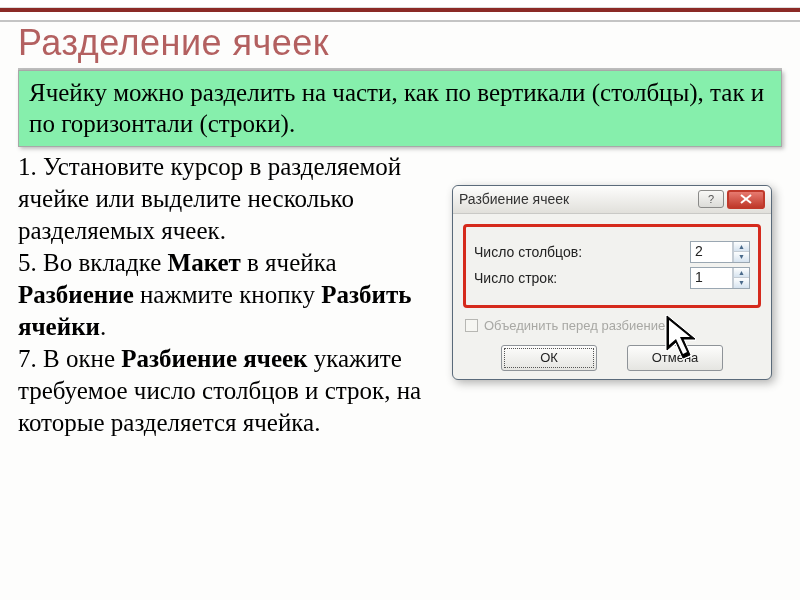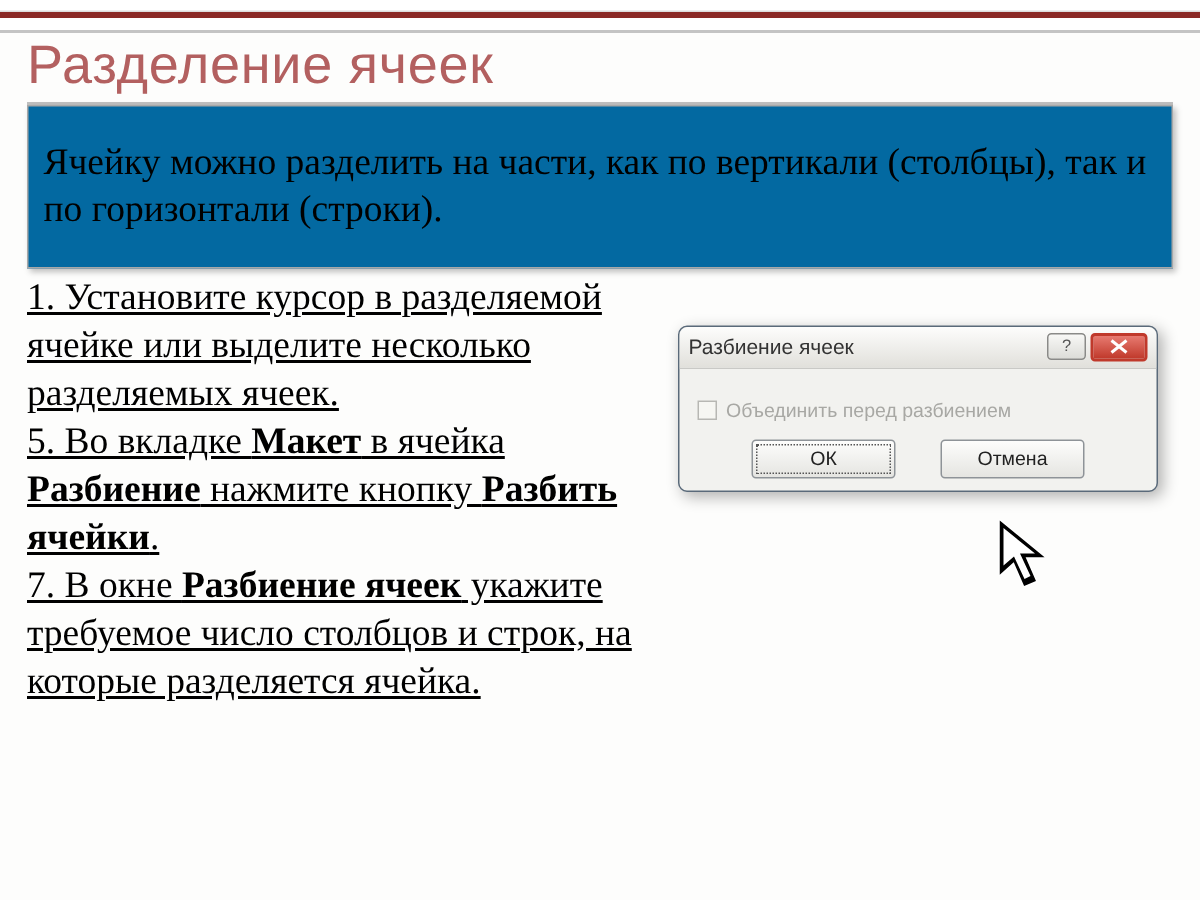--- a/index.html
+++ b/index.html
@@ -17,29 +17,29 @@
   .slide-title {
     font-size: 36px;
     color: #b36060;
     font-family: Arial, sans-serif;
     padding: 0 0 4px 18px;
     letter-spacing: 0.5px;
   }
   .underline { height: 2px; background: #bfbfbf; margin: 0 18px 0 18px; }
   .highlight-box {
     margin: 0 18px;
-    background: #0369a1;
+    background: #86efac;
     border: 1px solid #a8a8a8;
     box-shadow: 2px 2px 4px rgba(0,0,0,0.25);
-    padding: 22px 10px;
+    padding: 6px 10px;
     font-size: 25px;
     line-height: 1.25;
   }
   .content-row { display: flex; margin: 4px 18px 0 18px; gap: 16px; }
-  .text-col { flex: 1; font-size: 25px; line-height: 1.28; text-decoration: underline; }
+  .text-col { flex: 1; font-size: 25px; line-height: 1.28; }
   .text-col p { margin: 0; }
   .dialog-col { flex: 0 0 330px; padding-top: 34px; }
 
   
   .dialog {
     width: 320px;
     border: 1px solid #5a6a7a;
     border-radius: 6px;
     background: #f2f2ef;
     font-family: "Segoe UI", Tahoma, sans-serif;
@@ -156,20 +156,42 @@
         </div>
         <div class="win-btn close">
           <svg viewBox="0 0 14 10">
             <line x1="2" y1="1" x2="12" y2="9" stroke="#fff" stroke-width="2"></line>
             <line x1="12" y1="1" x2="2" y2="9" stroke="#fff" stroke-width="2"></line>
           </svg>
         </div>
       </div>
 
       <div class="dlg-body">
+        <div class="red-frame">
+          <div class="field-row">
+            <span>Число столбцов:</span>
+            <div class="spinner">
+              <div class="val">2</div>
+              <div class="spin-btns">
+                <div>▲</div>
+                <div>▼</div>
+              </div>
+            </div>
+          </div>
+          <div class="field-row">
+            <span>Число строк:</span>
+            <div class="spinner">
+              <div class="val">1</div>
+              <div class="spin-btns">
+                <div>▲</div>
+                <div>▼</div>
+              </div>
+            </div>
+          </div>
+        </div>
 
         <div class="chk-row">
           <div class="chk"></div>
           <span>Объединить перед разбиением</span>
         </div>
 
         <div class="btn-row">
           <div class="push-btn default">ОК</div>
           <div class="push-btn">Отмена</div>
         </div>

